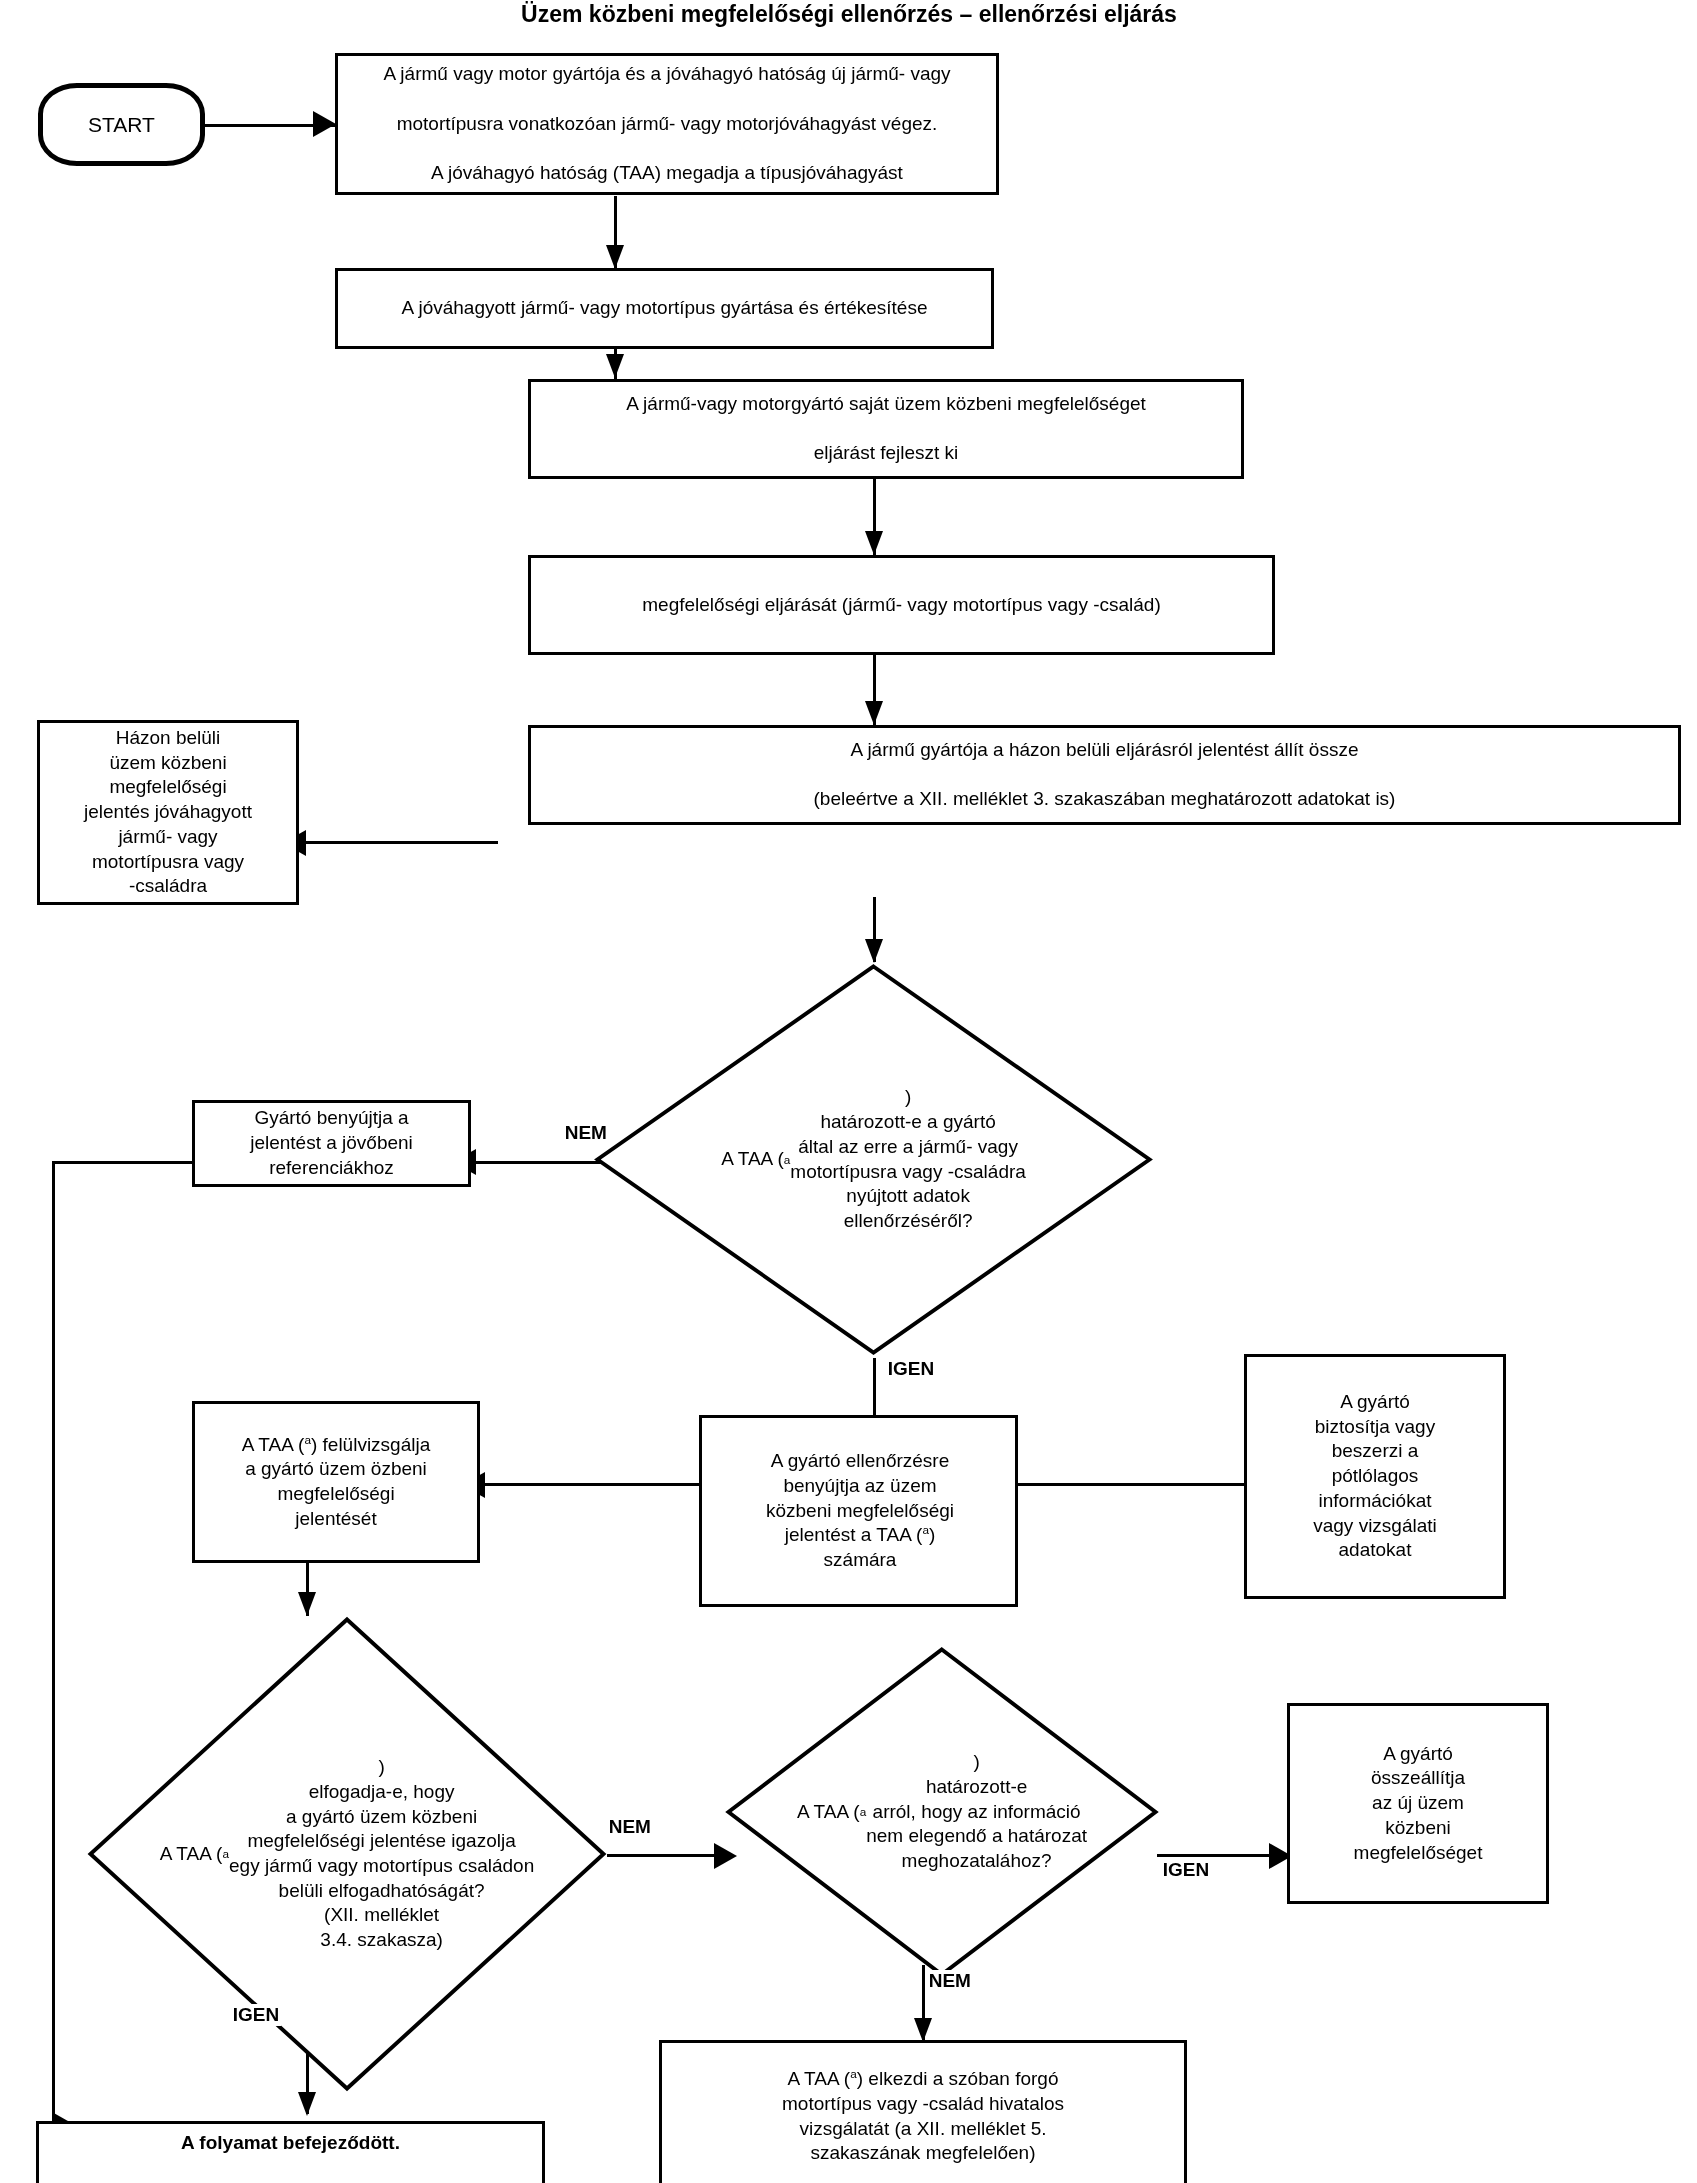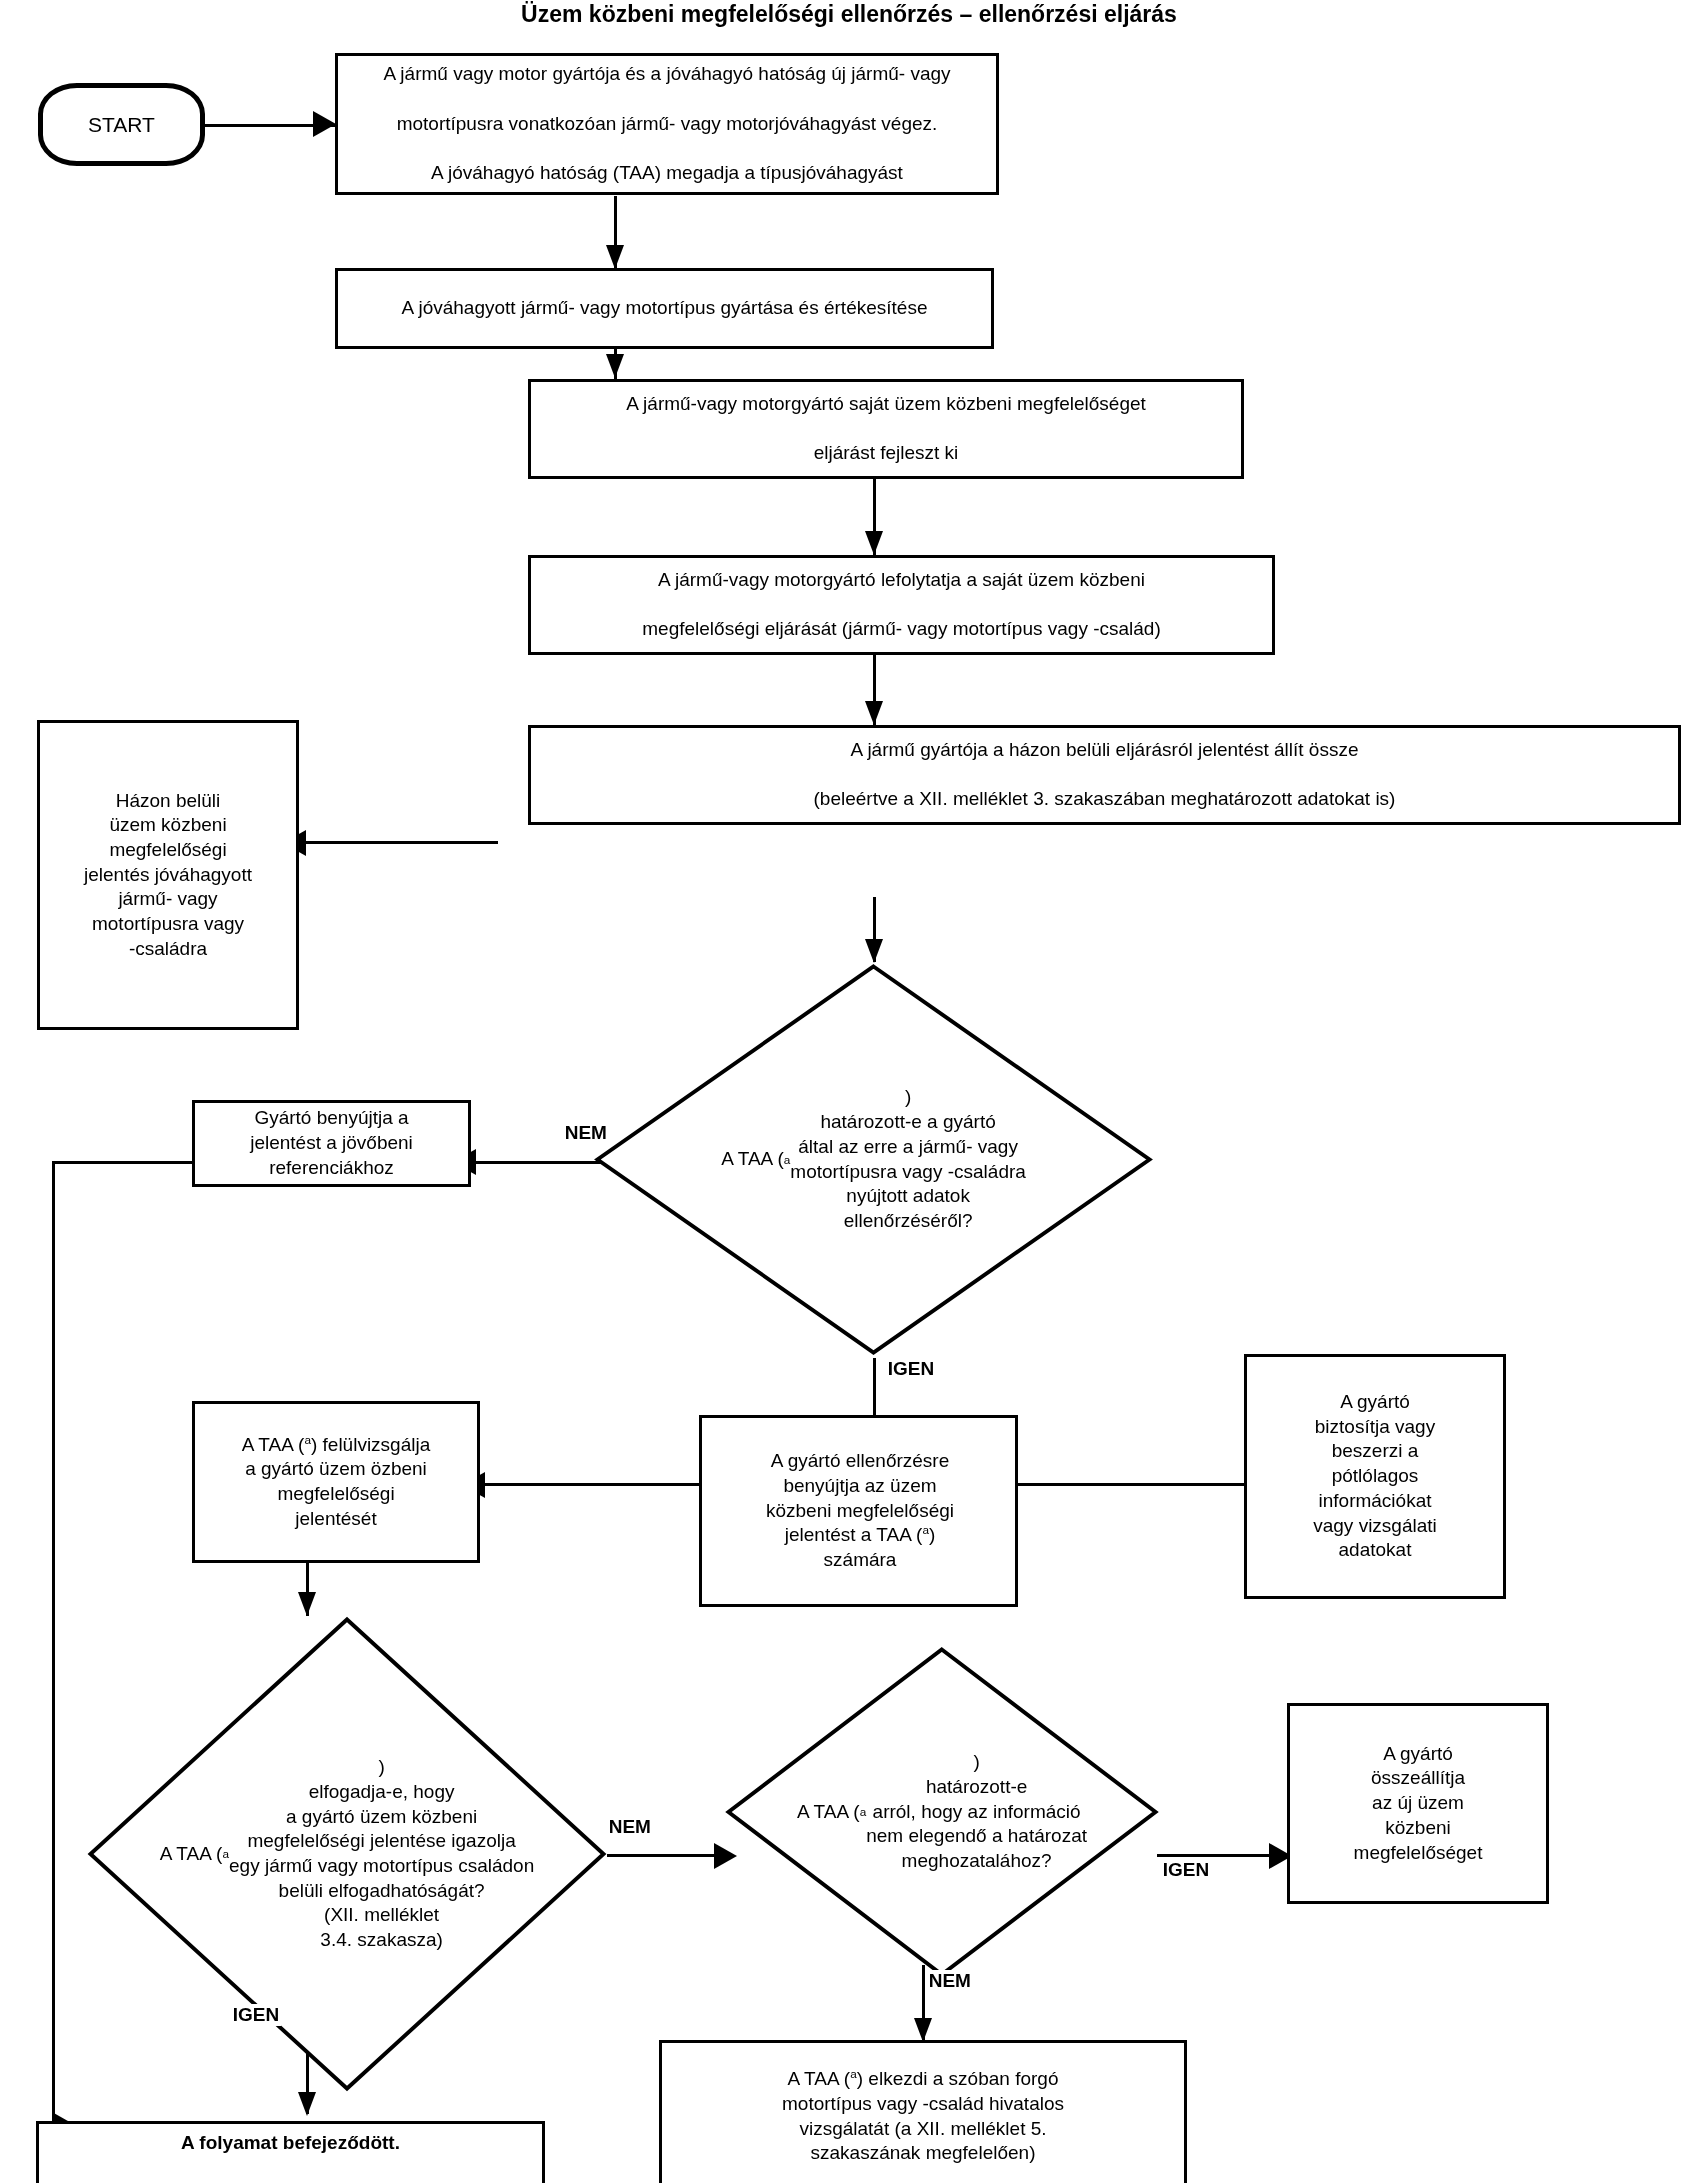--- a/index.html
+++ b/index.html
@@ -214,33 +214,32 @@
 
   <div class="node box t-node" style="left:528px; top:379px; width:716px; height:100px;">
     <div class="txt">
       <div>A jármű-vagy motorgyártó saját üzem közbeni megfelelőséget</div>
       <div>eljárást fejleszt ki</div>
     </div>
   </div>
 
   <div class="node box t-node" style="left:528px; top:555px; width:747px; height:100px;">
     <div class="txt">
-      <div>A jármű-vagy motorgyártó lefolytatja a saját üzem közbeni</div>
       <div>megfelelőségi eljárását (jármű- vagy motortípus vagy -család)</div>
     </div>
   </div>
 
   <div class="node box t-node" style="left:528px; top:725px; width:1153px; height:100px;">
     <div class="txt">
       <div>A jármű gyártója a házon belüli eljárásról jelentést állít össze</div>
       <div>(beleértve a XII. melléklet 3. szakaszában meghatározott adatokat is)</div>
     </div>
   </div>
 
-  <div class="node box t-node" style="left:37px; top:720px; width:262px; height:310px;">
+  <div class="node box t-node" style="left:37px; top:720px; width:262px; height:185px;">
     <div class="txt" style="white-space: normal;">Házon belüli<br>üzem közbeni<br>megfelelőségi<br>jelentés jóváhagyott<br>jármű- vagy<br>motortípusra vagy<br>-családra</div>
   </div>
 
   <div class="diamond" style="left:594px; top:963px; width:559px; height:393px;">
     <svg viewBox="0 0 1280 900" preserveAspectRatio="none">
       <polygon points="640,8 1272,450 640,892 8,450" fill="#ffffff" stroke="#000000" stroke-width="9"></polygon>
     </svg>
     <div class="dtxt t-node" style="white-space: normal;">A TAA (<sup>a</sup>)<br>határozott-e a gyártó<br>által az erre a jármű- vagy<br>motortípusra vagy -családra<br>nyújtott adatok<br>ellenőrzéséről?</div>
   </div>
 

